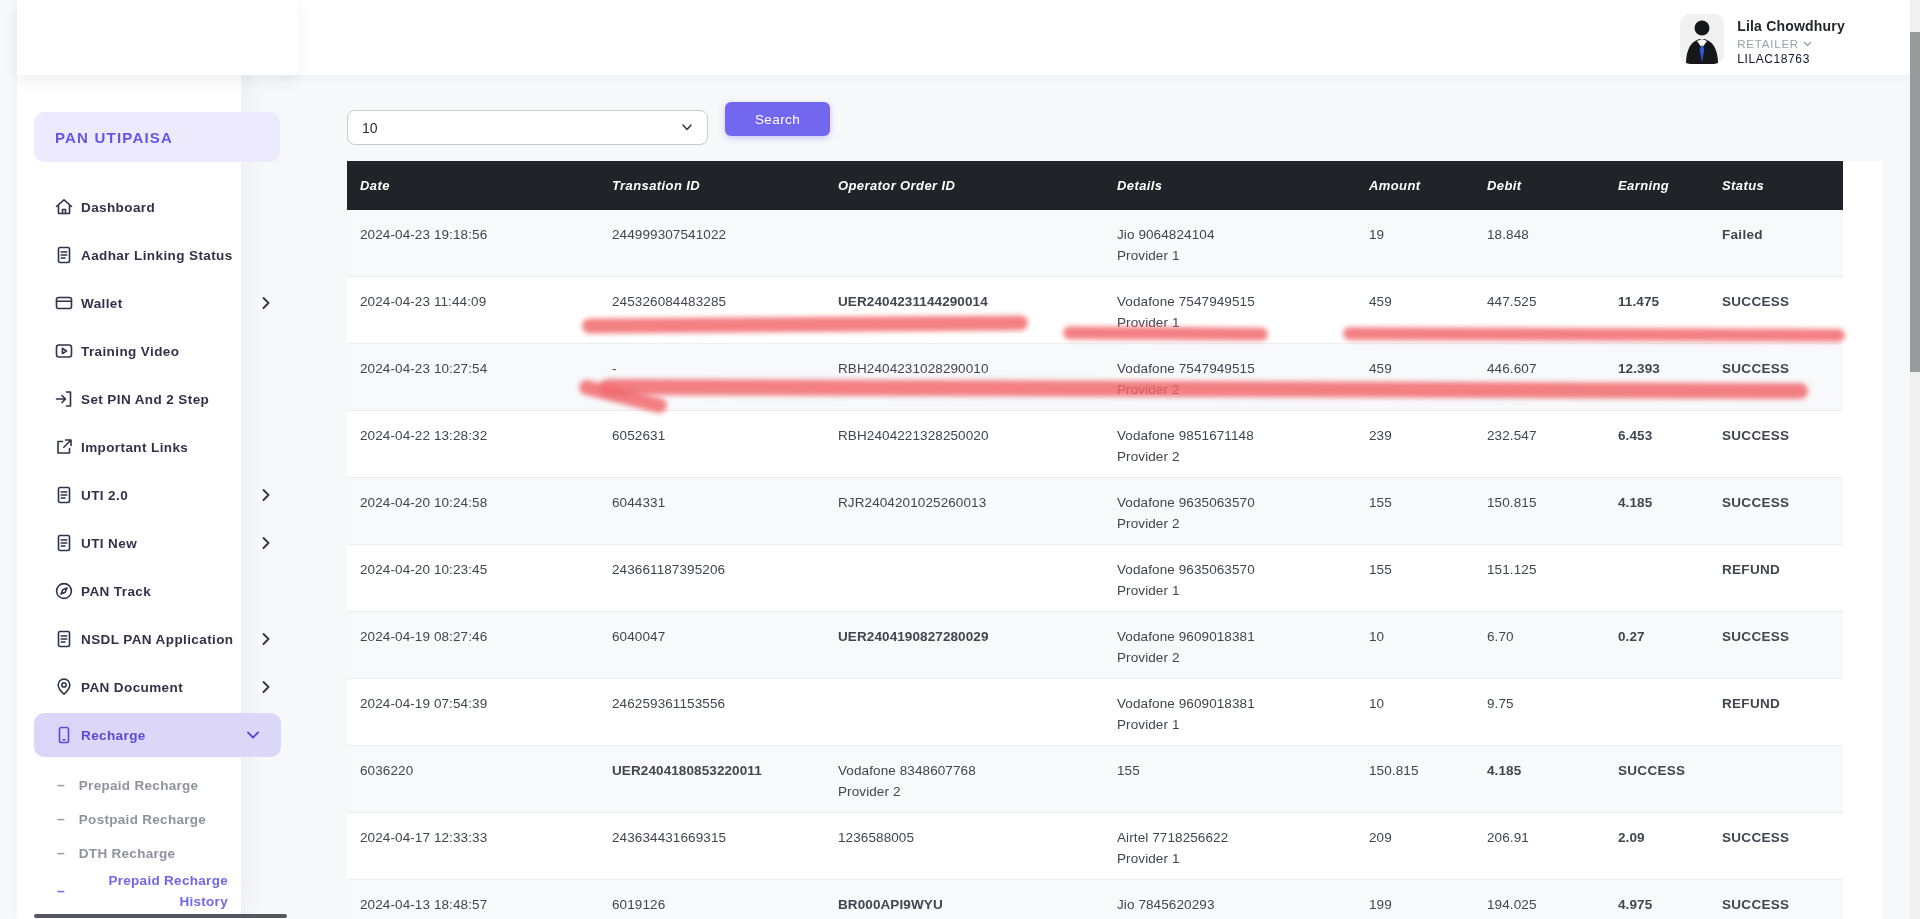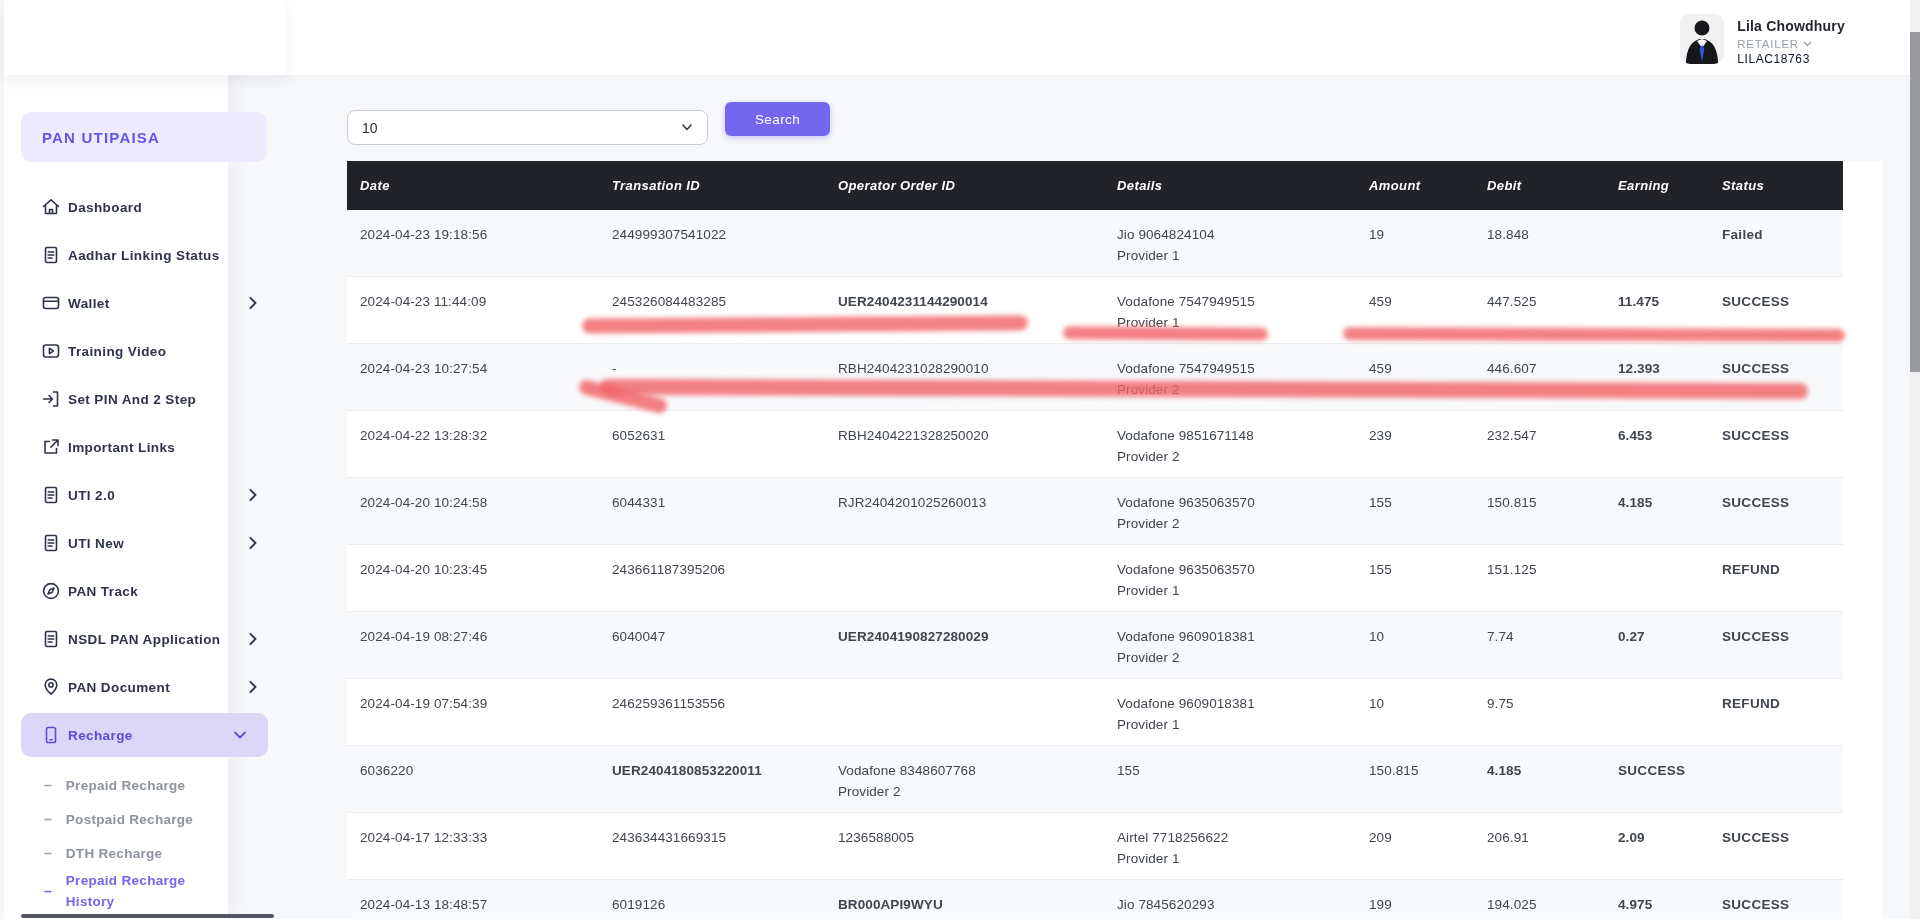--- a/index.html
+++ b/index.html
@@ -1,22 +1,22 @@
 <!DOCTYPE html>
 <html><head>
 <meta charset="utf-8">
 <style>
   * { margin:0; padding:0; box-sizing:border-box; }
   html,body { width:1920px; height:919px; overflow:hidden; background:#f7f8fa;
     font-family:"Liberation Sans","DejaVu Sans",sans-serif; }
   .stage { position:relative; width:1920px; height:919px; }
 
   
-  .sidebar { position:absolute; left:4px; top:0; width:224px; height:919px; background:#fff;
-    box-shadow:6px 0 18px rgba(40,44,70,.05); z-index:5; }
+  .sidebar { position:absolute; left:17px; top:0; width:224px; height:919px; background:#fff;
+    box-shadow:6px 0 18px rgba(40,44,70,.05); z-index:5;text-align:right; }
   .logo-box { position:absolute; left:0; top:0; width:281px; height:75px; background:#fff;
     box-shadow:0 6px 14px rgba(40,44,70,.07); }
   .brand-pill { position:absolute; left:17px; top:112px; width:246px; height:50px;
     background:#eceafc; border-radius:10px; display:flex; align-items:center; padding-left:21px; }
   .brand-pill span { color:#6457e8; font-size:15px; font-weight:700; letter-spacing:1.2px; }
   .nav-list { position:absolute; left:0; top:183px; width:281px; }
   .nav-item { position:relative; height:48px; display:flex; align-items:center; padding-left:37px; cursor:pointer; }
   .nav-item .nav-icon { width:20px; height:20px; margin-right:7px; display:inline-flex; color:#2f3349; }
   .nav-item .nav-label { font-size:13.5px; font-weight:700; letter-spacing:.4px; color:#2f3349; white-space:nowrap; }
   .nav-item .nav-chevron { position:absolute; right:28px; top:50%; transform:translateY(-50%); color:#2f3349; display:none; }
@@ -376,21 +376,21 @@
   </div>
         <div class="tgrid trow">
     <div class="td date">2024-04-19 08:27:46</div>
     <div class="td txn">6040047</div>
     <div class="td op bold">UER2404190827280029</div>
     <div class="td details">
       <span class="detail-line">Vodafone 9609018381</span>
       <span class="detail-line">Provider 2</span>
     </div>
     <div class="td amount">10</div>
-    <div class="td debit">7.74</div>
+    <div class="td debit">6.70</div>
     <div class="td earning">0.27</div>
     <div class="td status">SUCCESS</div>
   </div>
         <div class="tgrid trow">
     <div class="td date">2024-04-19 07:54:39</div>
     <div class="td txn">246259361153556</div>
     <div class="td op"></div>
     <div class="td details">
       <span class="detail-line">Vodafone 9609018381</span>
       <span class="detail-line">Provider 1</span>

